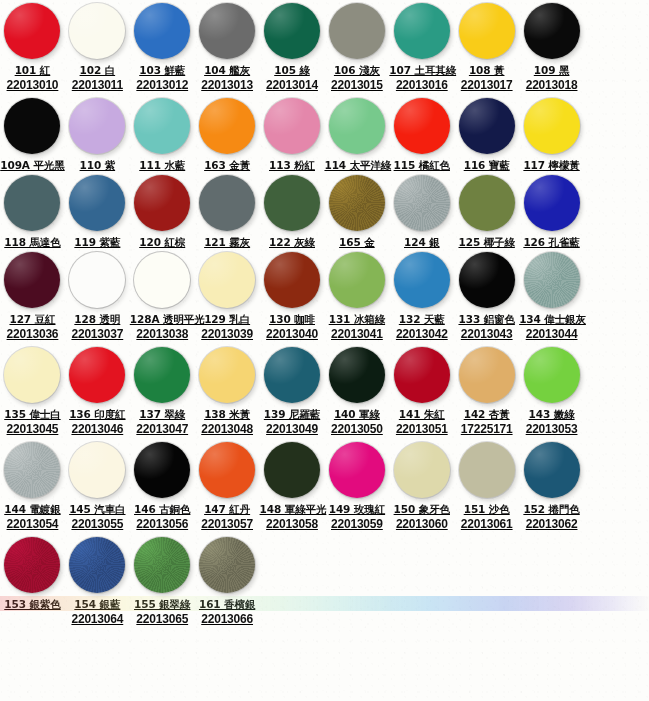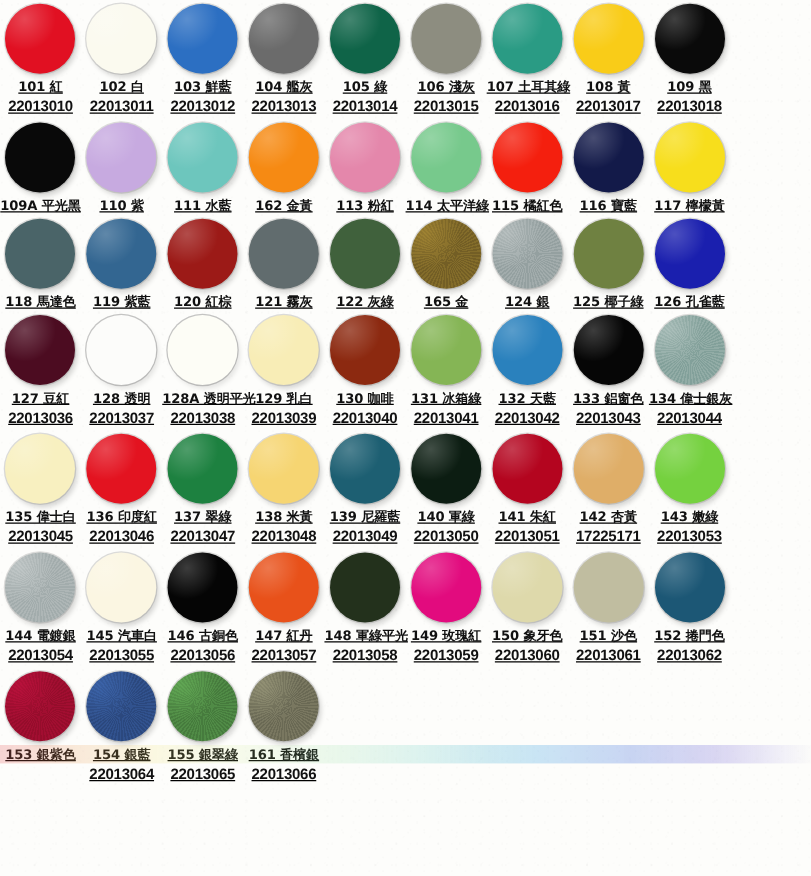--- a/index.html
+++ b/index.html
@@ -276,21 +276,21 @@
             </div>
           </div>
           <div class="cell">
             <div class="dot-wrap"></div>
           </div>
         </div>
         <div class="name-row">
           <div class="name-cell">109A 平光黑</div>
           <div class="name-cell">110 紫</div>
           <div class="name-cell">111 水藍</div>
-          <div class="name-cell">162 金黃</div>
+          <div class="name-cell">163 金黃</div>
           <div class="name-cell">113 粉紅</div>
           <div class="name-cell">114 太平洋綠</div>
           <div class="name-cell">115 橘紅色</div>
           <div class="name-cell">116 寶藍</div>
           <div class="name-cell">117 檸檬黃</div>
           <div class="name-cell empty"></div>
         </div>
       </div>
       <div class="row">
         <div class="swatch-strip">

